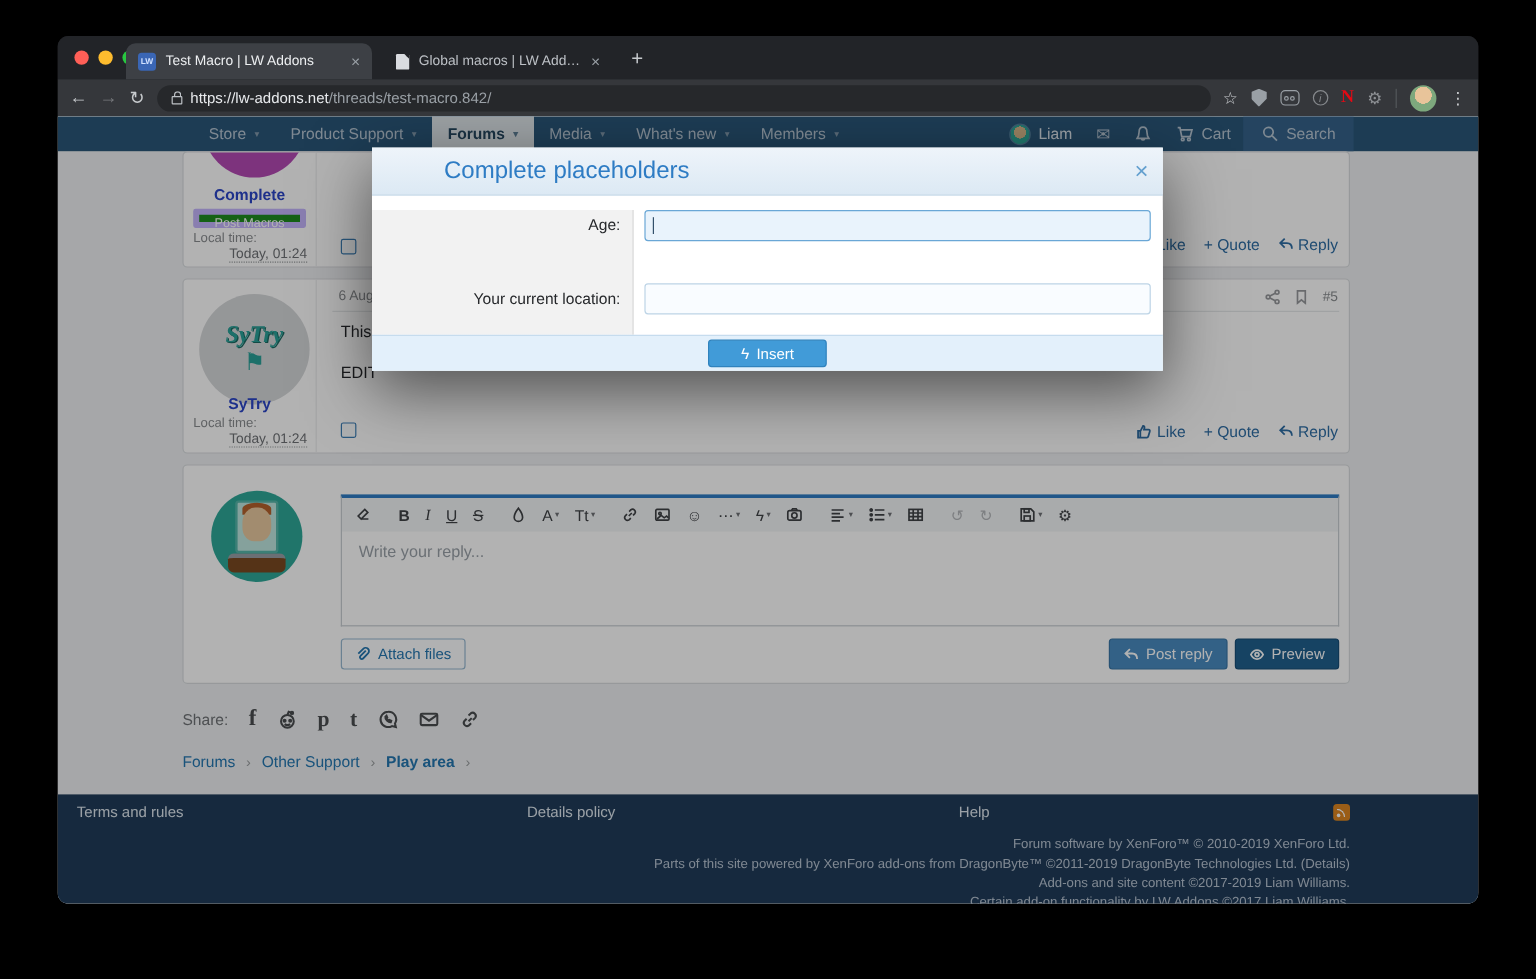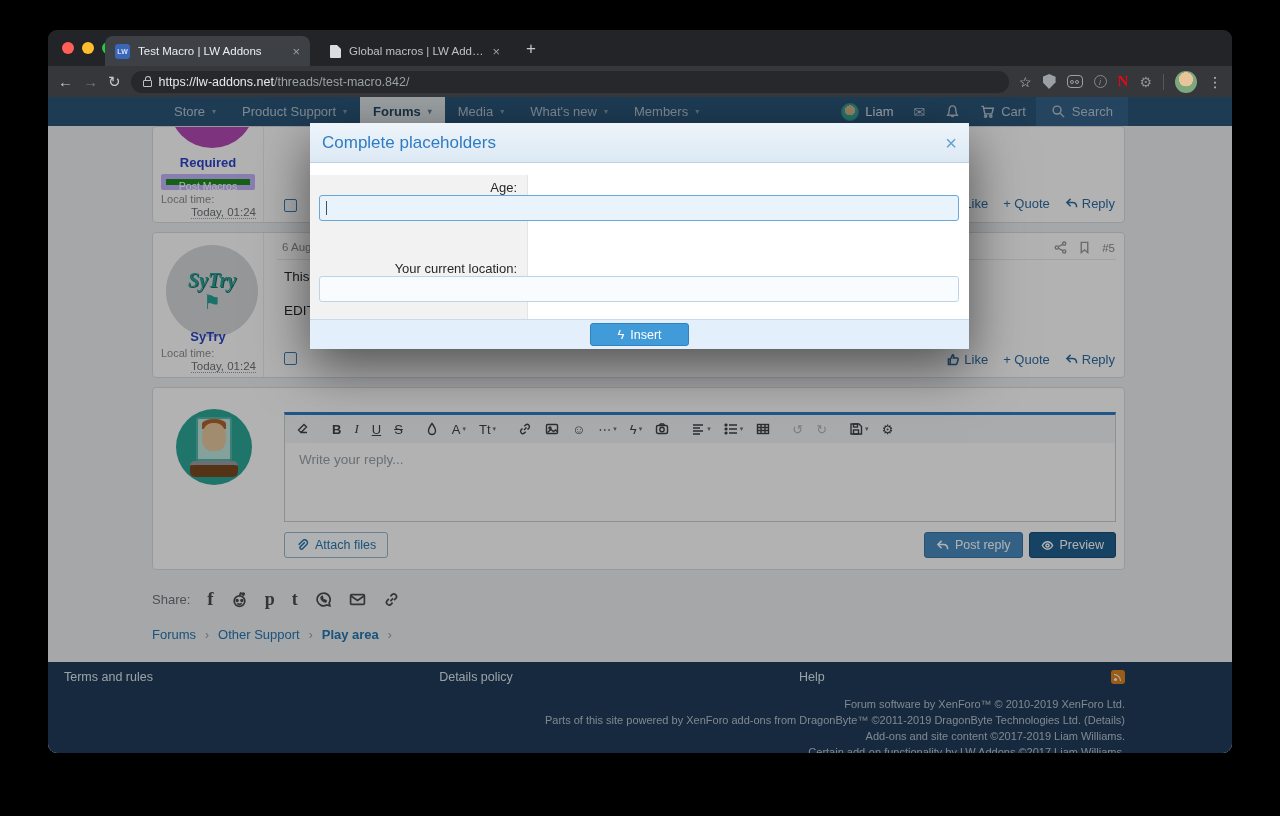--- a/index.html
+++ b/index.html
@@ -150,25 +150,25 @@
   .footer-copy { margin-top:12px; padding-right:107px; text-align:right; color:#b7c3d2;
       font-size:11px; line-height:16px; }
 
   .overlay { position:absolute; inset:0; background:rgba(0,0,0,0.30); z-index:5; }
 
   
   .modal { position:absolute; left:262px; top:26px; width:659px; z-index:10; background:#fff;
       box-shadow:0 18px 50px rgba(0,0,0,0.55); }
   .m-header { height:40px; background:linear-gradient(#eef4fa,#dce9f4); border-bottom:1px solid #bcd2e4;
       display:flex; align-items:center; padding:0 12px; }
-  .m-title { flex:1; font-size:17px; color:#2e7cc4; }
+  .m-title { flex:1; font-size:20px; color:#2e7cc4;margin-left:48px; }
   .m-close { color:#64a0cf; font-size:20px; line-height:20px; }
   .m-body { background:linear-gradient(90deg,#f2f2f2 0,#f2f2f2 217px,#e4e4e4 217px,#e4e4e4 218px,#fff 218px);
       padding-bottom:17px; }
-  .mrow { display:flex;flex-direction:column; }
+  .mrow { display:flex; }
   .lcell { width:218px; padding:5px 11px 0 0; text-align:right; color:#26282b; font-size:13px; flex:none;}
   .lnote { color:#9a9da0; font-size:11px; margin-top:3px; }
   .icell { flex:1; padding:0 10px 0 9px; }
   .minput { width:100%; height:26px; border-radius:3px; border:1px solid #bdd4e6; background:#f9fcff;
       display:flex; align-items:center; }
   .minput.focused { border:1px solid #6aa7d6; background:#e9f3fc; }
   .caret-line { width:1px; height:14px; background:#33506b; margin-left:6px; }
   .m-footer { height:30px; background:#e3f0fb; border-top:1px solid #c6dcee; display:flex;
       align-items:center; justify-content:center; }
   .btn-insert { height:23px; min-width:99px; background:#419bd8; border:1px solid #2f82bd; border-radius:3px;
@@ -277,21 +277,21 @@
               <path d="M9.8 9.8 L14 14"></path>
             </svg>
           <span>Search</span>
         </div>
       </div>
     </div>
 
     <div class="card" style="top:29px; height:97px;">
       <div class="ucell">
         <div class="avatar-purple"></div>
-        <div class="uname" style="top:28px;">Required</div>
+        <div class="uname" style="top:28px;">Complete</div>
         <div class="badge" style="top:47px;">Post Macros</div>
         <div class="ltl" style="top:66px;">Local time:</div>
         <div class="ltv" style="top:79px;">Today, 01:24</div>
       </div>
       <div class="checkbox" style="left:131px; top:72px;"></div>
       <div class="actions" style="bottom:11px;">
         <span>
           <svg class="aicon" viewBox="0 0 14 14">
               <path d="M1.5 6.5 h2 v6 h-2 z M3.5 7 L6 2 c1 0 1.5 .8 1.2 2 l-.4 1.5 h4.2 c.9 0 1.3 .8 1 1.6 l-1.3 4.3 c-.2 .7-.7 1.1-1.4 1.1 H3.5"></path>
             </svg>

